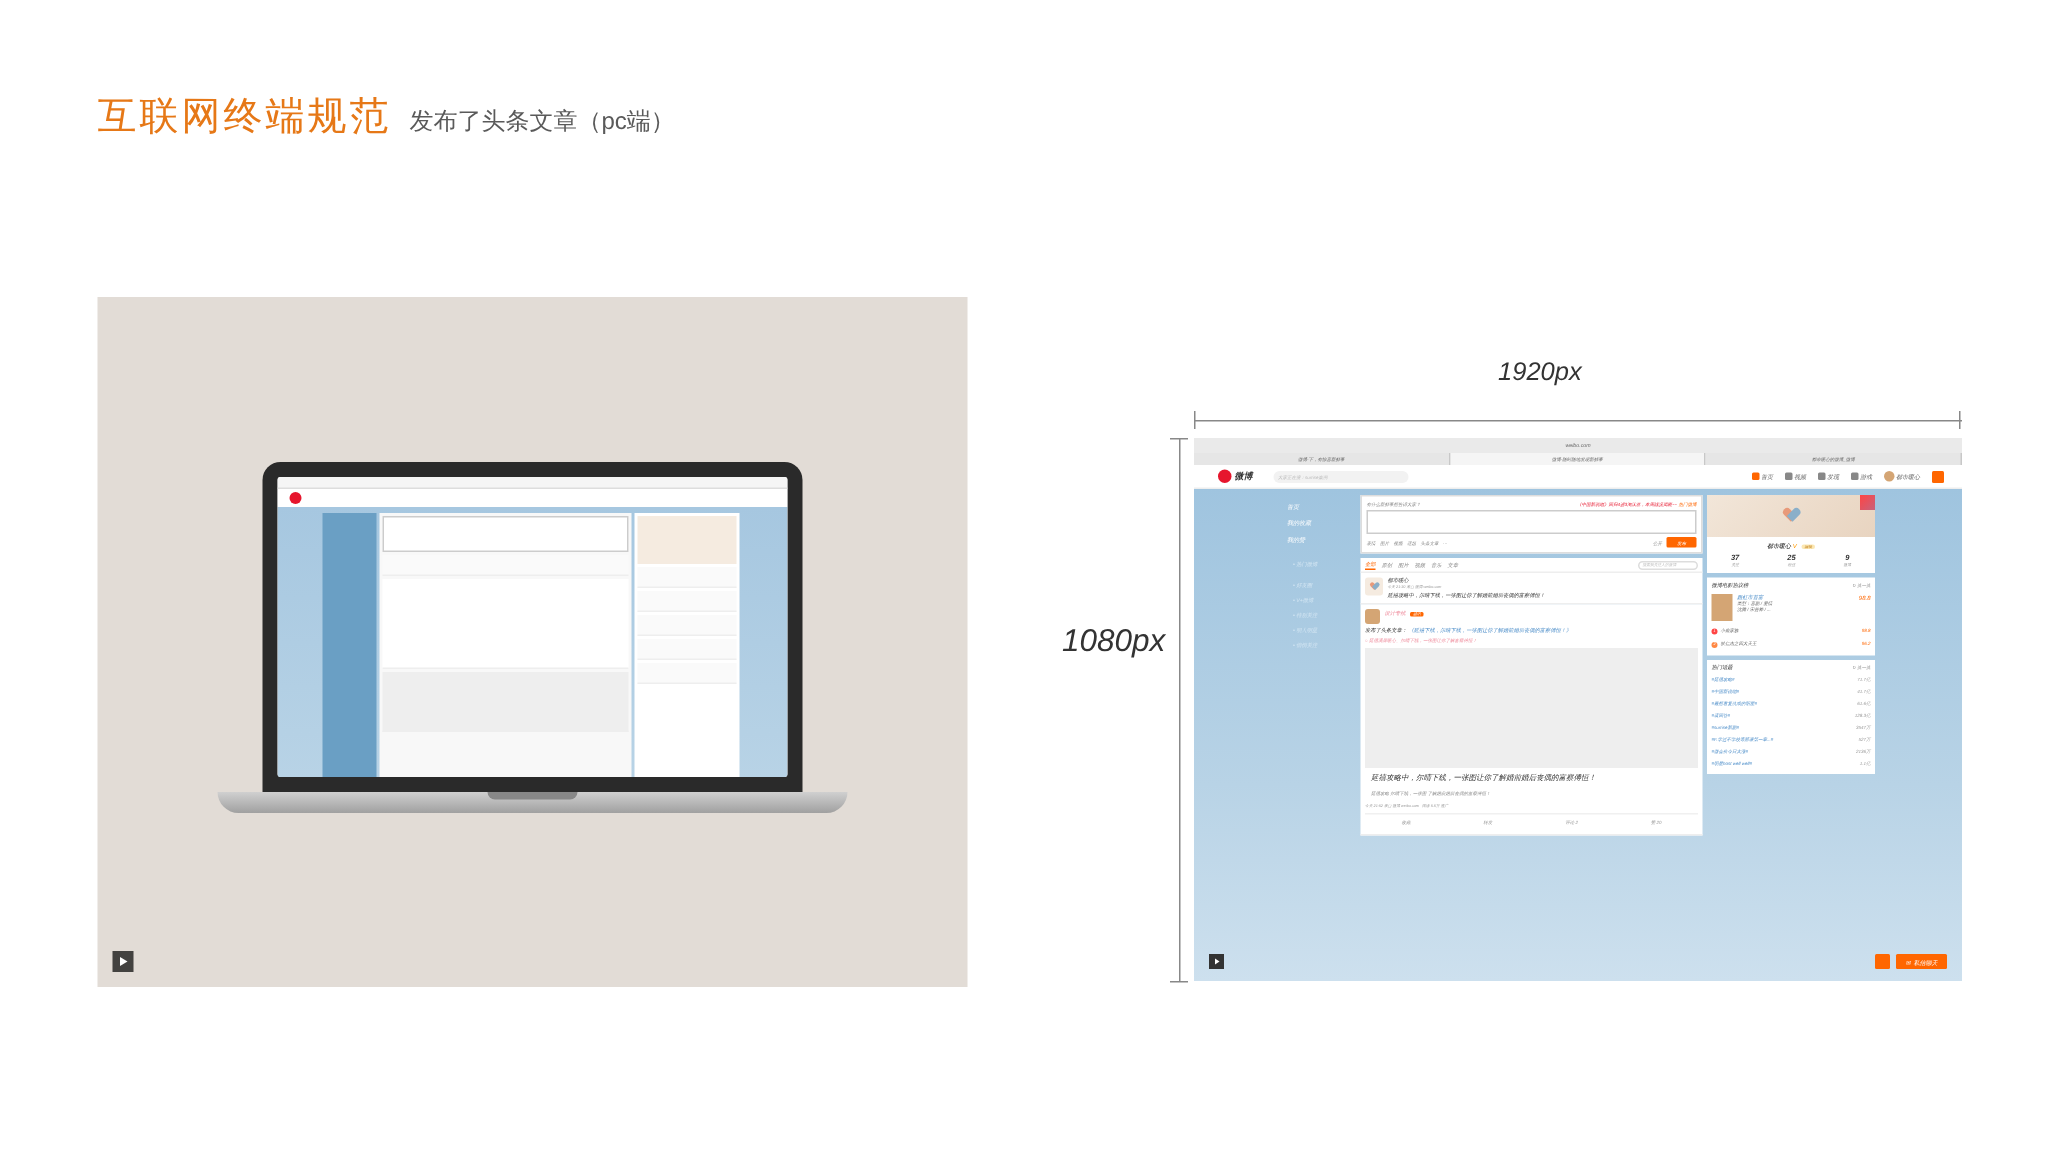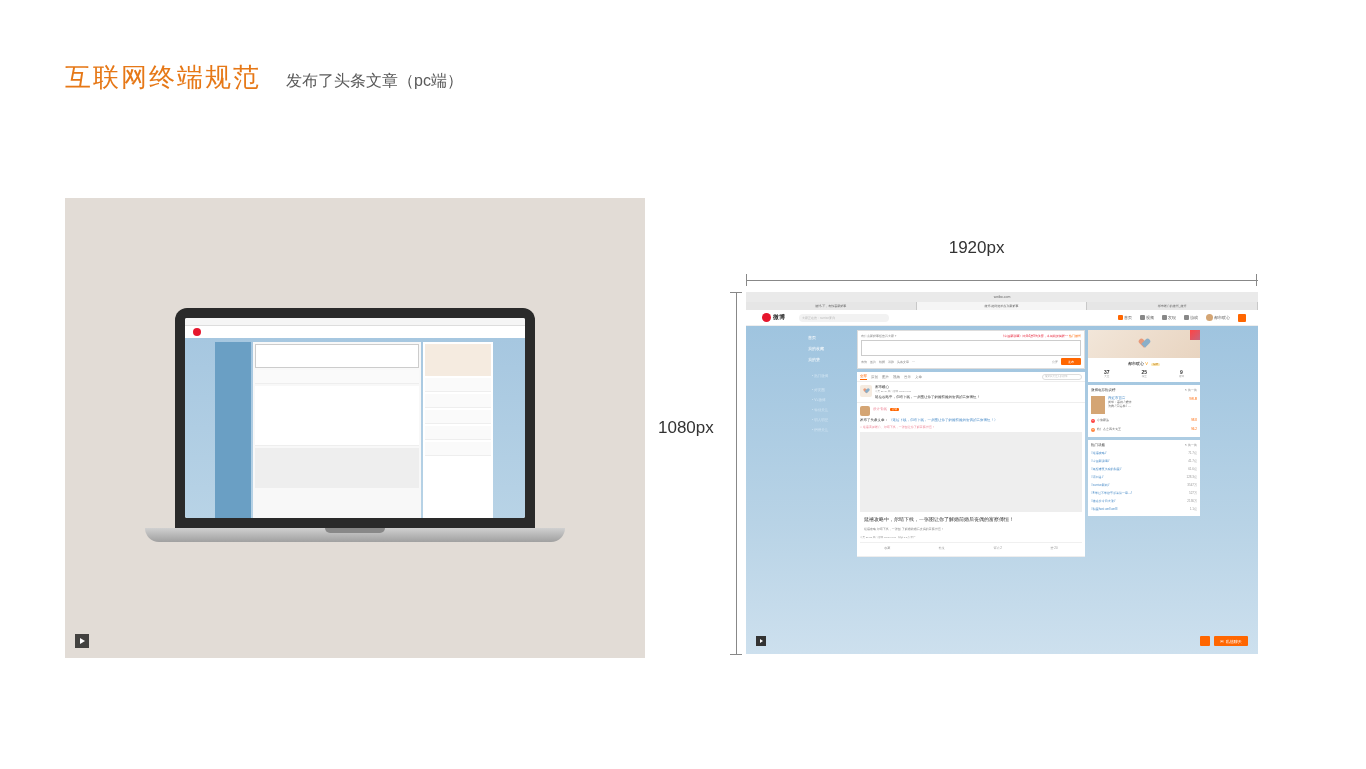--- a/index.html
+++ b/index.html
@@ -1,19 +1,19 @@
 <!DOCTYPE html>
 <html><head>
 <meta charset="utf-8">
 <style>
   * { box-sizing: border-box; margin: 0; padding: 0; }
   body { width: 1366px; height: 769px; background: #fff; font-family: "Microsoft YaHei", Arial, sans-serif; position: relative; overflow: hidden; }
   
   
-  .page-title { position: absolute; top: 60px; left: 65px; display: flex; align-items: baseline; gap: 25px; }
+  .page-title { position: absolute; top: 60px; left: 65px; display: flex; align-items: baseline; gap: 12px; }
   .title-main { color: #E67817; font-size: 26px; font-weight: 400; letter-spacing: 2px; }
   .title-sub { color: #5a5a5a; font-size: 16px; font-weight: 300; }
   
   
   .left-panel { position: absolute; top: 198px; left: 65px; width: 580px; height: 460px; background: #E2DCD6; display: flex; align-items: center; justify-content: center; }
   .laptop { width: 360px; height: 240px; position: relative; }
   .laptop-bezel { width: 360px; height: 220px; background: #2a2a2a; border-radius: 12px 12px 0 0; padding: 10px; position: relative; }
   .laptop-screen { width: 100%; height: 100%; background: #fff; border-radius: 2px; overflow: hidden; position: relative; }
   .laptop-base { width: 420px; height: 14px; background: linear-gradient(to bottom, #d0d0d0, #a0a0a0); margin-left: -30px; border-radius: 0 0 16px 16px; position: relative; }
   .laptop-notch { position: absolute; top: 0; left: 50%; transform: translateX(-50%); width: 60px; height: 5px; background: #888; border-radius: 0 0 6px 6px; }
@@ -26,23 +26,23 @@
   .mini-body { height: calc(100% - 20px); background: linear-gradient(to bottom, #a6c7e0 0%, #b8d3e6 100%); display: flex; justify-content: center; padding-top: 4px; }
   .mini-content { width: 280px; display: flex; gap: 2px; }
   .mini-sidebar { width: 36px; background: #6a9fc4; }
   .mini-main { width: 168px; background: #f8f8f8; }
   .mini-right { width: 70px; background: #fff; }
   .mini-compose { height: 24px; background: #fff; margin: 2px; border: 1px solid #ccc; }
   .mini-profile { height: 32px; background: #f5ebe0; margin: 2px; }
   .mini-block { height: 14px; background: #fafafa; margin: 2px; border-bottom: 1px solid #eee; }
   
   
-  .right-panel { position: absolute; top: 198px; left: 648px; width: 620px; height: 460px; }
+  .right-panel { position: absolute; top: 198px; left: 698px; width: 620px; height: 460px; font-style: italic; }
   .dim-label-w { position: absolute; top: 40px; left: 53%; transform: translateX(-50%); font-size: 17px; color: #333; }
-  .dim-label-h { position: absolute; top: 50%; left: 10px; transform: translateY(-50%); font-size: 17px; color: #333; }
+  .dim-label-h { position: absolute; top: 50%; left: 10px; transform: translateY(-50%); font-size: 21px; color: #333; }
   .dim-line-top { position: absolute; top: 82px; left: 98px; width: 512px; height: 0; border-top: 1px solid #888; }
   .dim-tick-t1 { position: absolute; top: 76px; left: 98px; width: 0; height: 12px; border-left: 1px solid #888; }
   .dim-tick-t2 { position: absolute; top: 76px; left: 608px; width: 0; height: 12px; border-left: 1px solid #888; }
   .dim-line-left { position: absolute; top: 94px; left: 88px; width: 0; height: 362px; border-left: 1px solid #888; }
   .dim-tick-l1 { position: absolute; top: 94px; left: 82px; width: 12px; height: 0; border-top: 1px solid #888; }
   .dim-tick-l2 { position: absolute; top: 456px; left: 82px; width: 12px; height: 0; border-top: 1px solid #888; }
   
   .screenshot { position: absolute; top: 94px; left: 98px; width: 512px; height: 362px; background: #fff; font-size: 4px; overflow: hidden; }
   .ss-browserbar { height: 10px; background: #eaeaea; display: flex; align-items: center; padding: 0 4px; gap: 2px; }
   .ss-tabrow { height: 8px; background: #dcdcdc; display: flex; }

